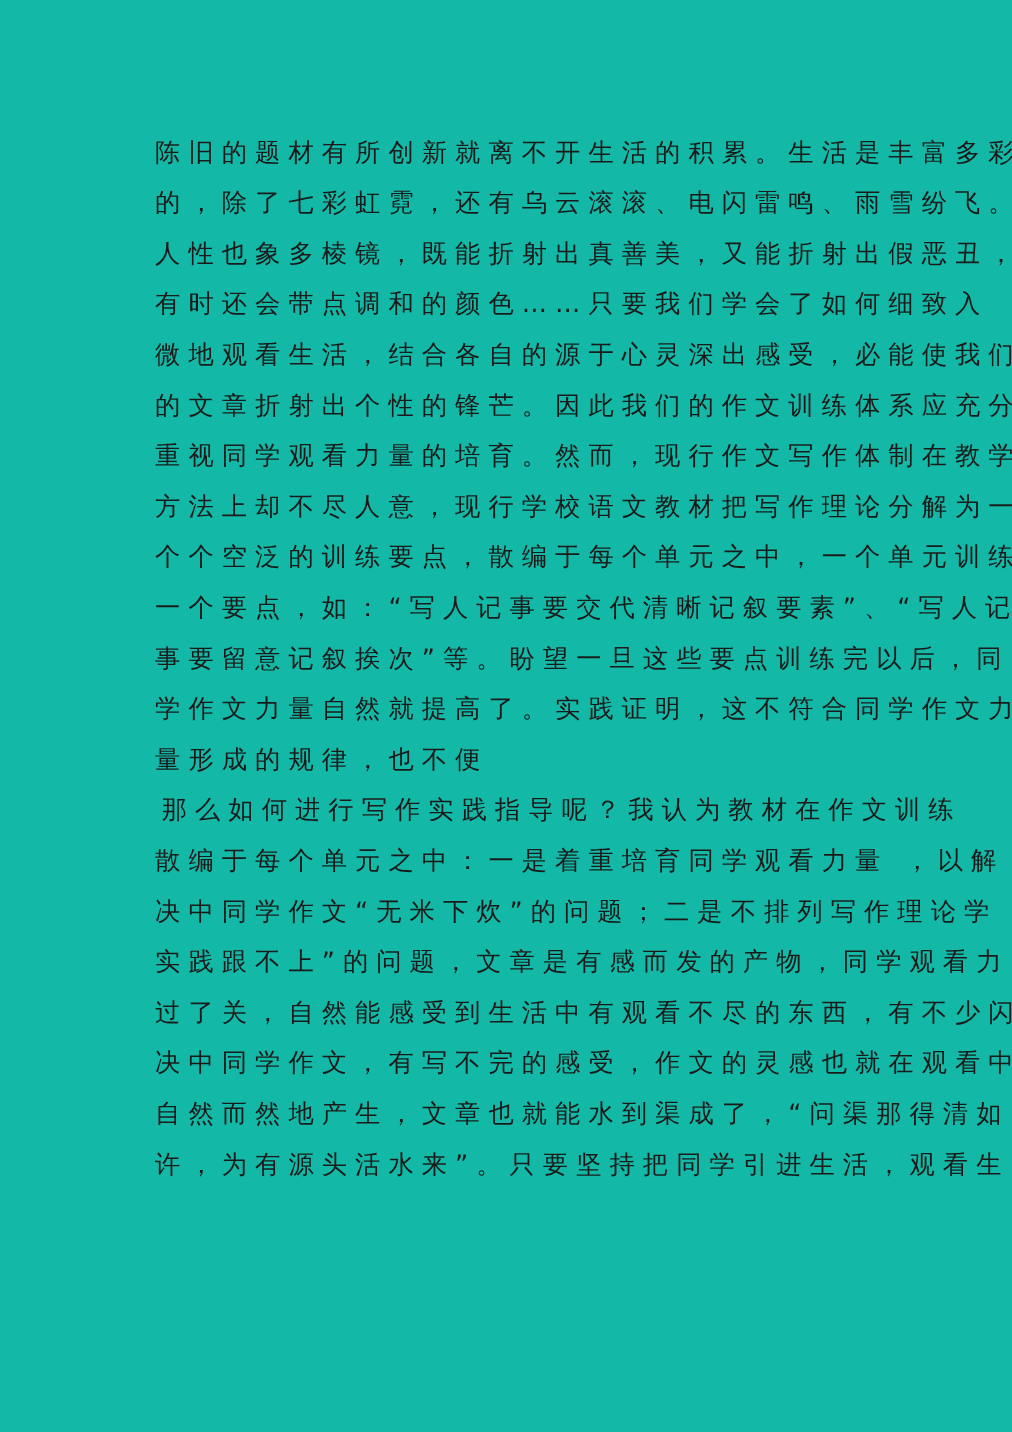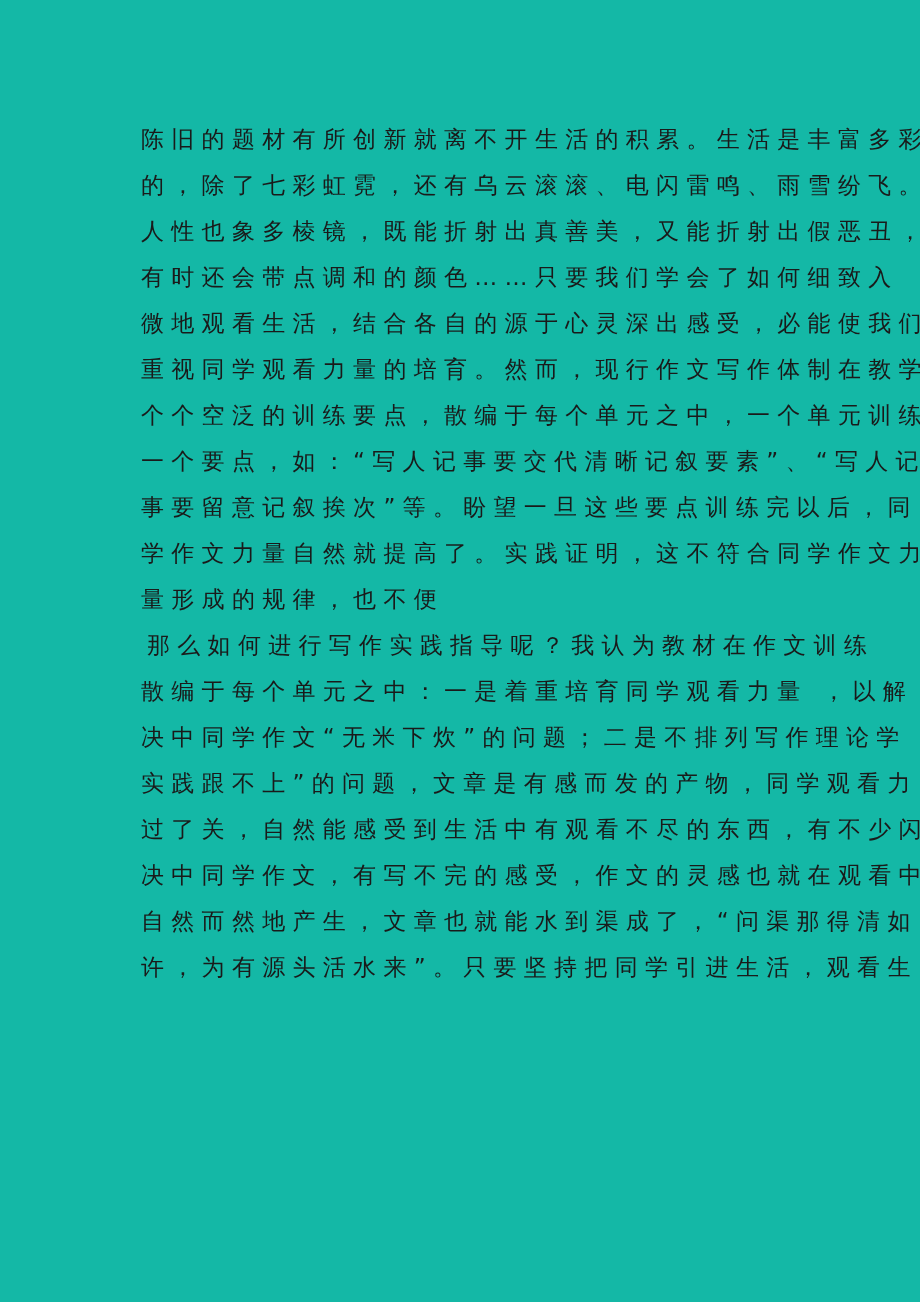--- a/index.html
+++ b/index.html
@@ -44,21 +44,23 @@
 </head>
 <body>
 
 <div class="page">
   <div class="text-block">
     <div class="line">陈旧的题材有所创新就离不开生活的积累。生活是丰富多彩</div>
     <div class="line">的，除了七彩虹霓，还有乌云滚滚、电闪雷鸣、雨雪纷飞。</div>
     <div class="line">人性也象多棱镜，既能折射出真善美，又能折射出假恶丑，</div>
     <div class="line">有时还会带点调和的颜色……只要我们学会了如何细致入</div>
     <div class="line">微地观看生活，结合各自的源于心灵深出感受，必能使我们</div>
+    <div class="line">的文章折射出个性的锋芒。因此我们的作文训练体系应充分</div>
     <div class="line">重视同学观看力量的培育。然而，现行作文写作体制在教学</div>
+    <div class="line">方法上却不尽人意，现行学校语文教材把写作理论分解为一</div>
     <div class="line">个个空泛的训练要点，散编于每个单元之中，一个单元训练</div>
     <div class="line">一个要点，如：“写人记事要交代清晰记叙要素”、“写人记</div>
     <div class="line">事要留意记叙挨次”等。盼望一旦这些要点训练完以后，同</div>
     <div class="line">学作文力量自然就提高了。实践证明，这不符合同学作文力</div>
     <div class="line">量形成的规律，也不便</div>
     <div class="line indent">那么如何进行写作实践指导呢？我认为教材在作文训练</div>
     <div class="line">散编于每个单元之中：一是着重培育同学观看力量 ，以解</div>
     <div class="line">决中同学作文“无米下炊”的问题；二是不排列写作理论学</div>
     <div class="line">实践跟不上”的问题，文章是有感而发的产物，同学观看力</div>
     <div class="line">过了关，自然能感受到生活中有观看不尽的东西，有不少闪</div>

